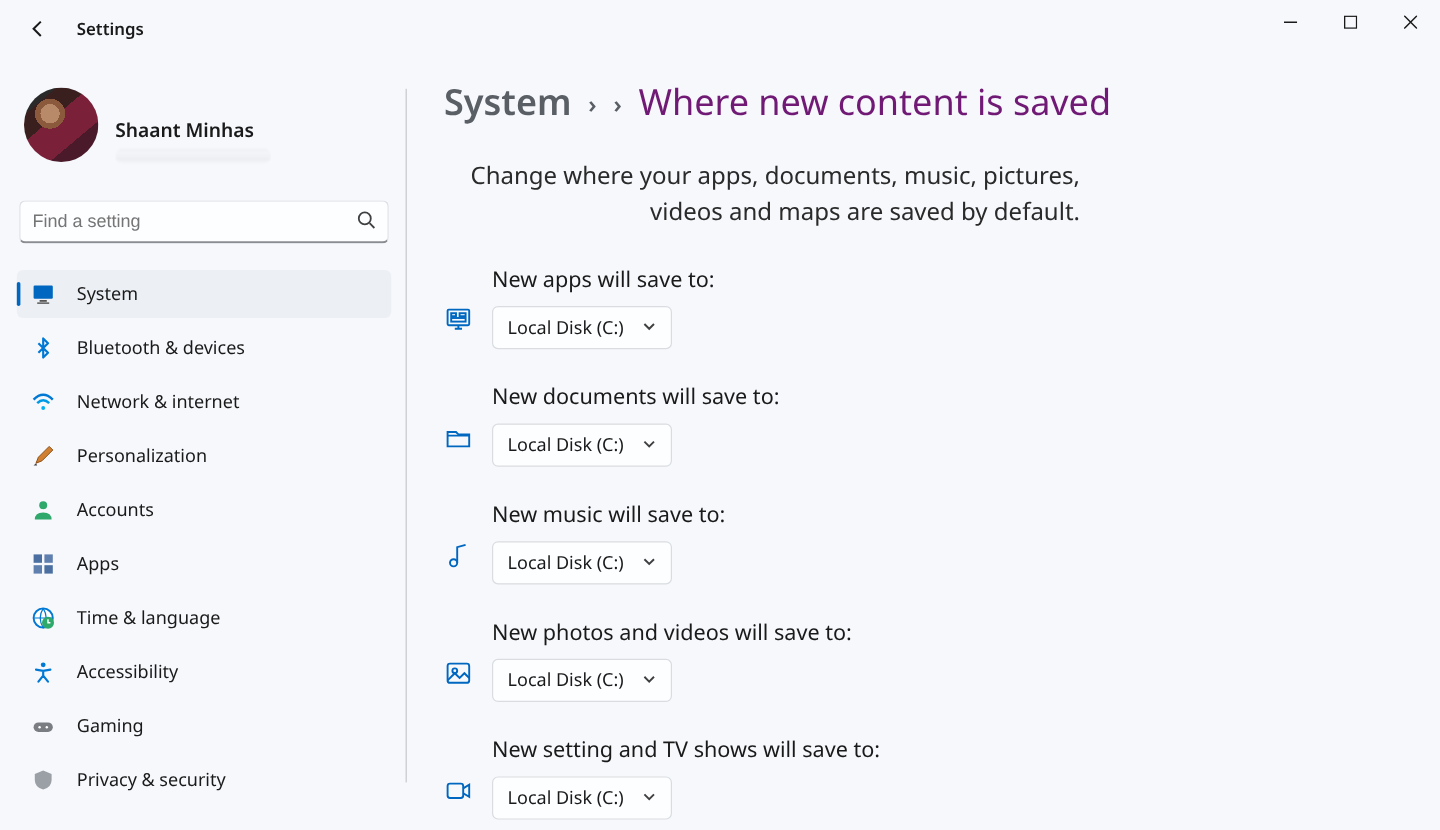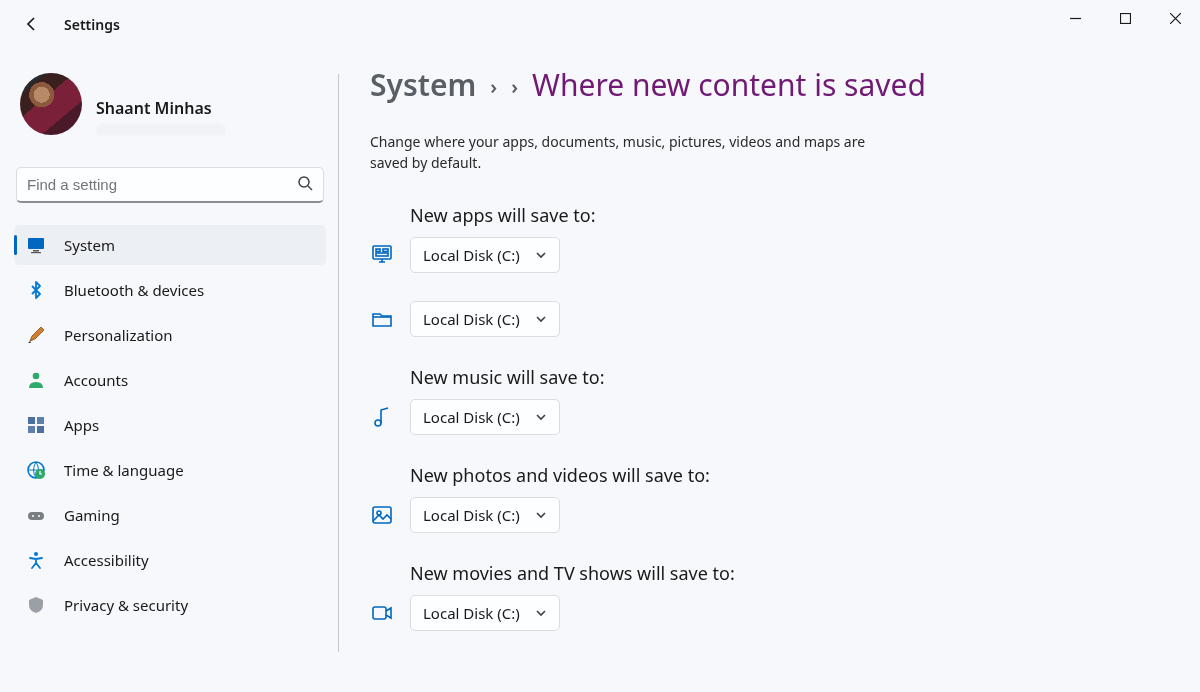--- a/index.html
+++ b/index.html
@@ -146,36 +146,37 @@
     cursor: pointer;
     font-weight: 600;
   }
   .bc-sep { font-size: 20px; color:#5a5f66; font-weight:600; position:relative; top:-2px;}
   .bc-current {
     font-size: 30px;
     font-weight: 400;
     color: #701a75;
   }
   .description {
-    font-size: 14px;
+    font-size: 20px;
     color: #2a2a2a;
     max-width: 530px;
     line-height: 1.5;
     margin-bottom: 30px;
+    text-align: right;
   }
   .setting-row {
     margin-bottom: 28px;
   }
   .setting-label {
     font-size: 18px;
     margin-left: 40px;
     margin-bottom: 10px;
   }
   .setting-ctrl {
-    display: flex; align-items: center;
+    display: flex; 
   }
   .setting-icon {
     width: 24px; height: 24px;
     display:flex; align-items:center; justify-content:center;
     margin-right: 16px;
   }
   .setting-icon svg { width:24px; height:24px; stroke:#0067c0; stroke-width:1.6; fill:none; }
   .dropdown {
     height: 36px;
     min-width: 150px;
@@ -254,20 +255,30 @@
       <span class="ni-icon">
         <svg viewBox="0 0 20 20">
             <path d="M6 6 L14 14 L10 18 L10 2 L14 6 L6 14" stroke="#0078d4" stroke-width="1.8" fill="none" stroke-linejoin="round"></path>
           </svg>
       </span>
       <span>Bluetooth &amp; devices</span>
     </div>
     <div class="nav-item">
       <span class="ni-icon">
         <svg viewBox="0 0 20 20">
+            <path d="M2 8 Q10 0 18 8" stroke="#0078d4" stroke-width="2" fill="none"></path>
+            <path d="M5 11 Q10 6 15 11" stroke="#0099e6" stroke-width="2" fill="none"></path>
+            <circle cx="10" cy="15" r="1.6" fill="#00b0f0"></circle>
+          </svg>
+      </span>
+      <span>Network &amp; internet</span>
+    </div>
+    <div class="nav-item">
+      <span class="ni-icon">
+        <svg viewBox="0 0 20 20">
             <path d="M4 16 L6 11 L15 2 L18 5 L9 14 Z" fill="#d08030" stroke="#8a4a10" stroke-width="0.8"></path>
             <path d="M4 16 L2 18 L5 18 Z" fill="#404040"></path>
           </svg>
       </span>
       <span>Personalization</span>
     </div>
     <div class="nav-item">
       <span class="ni-icon">
         <svg viewBox="0 0 20 20">
             <circle cx="10" cy="6" r="3.3" fill="#2ea86b"></circle>
@@ -294,35 +305,35 @@
             <path d="M10 2 Q15 10 10 18 Q5 10 10 2 M2 10 H18" stroke="#0078d4" stroke-width="1" fill="none"></path>
             <circle cx="14" cy="14" r="5" fill="#2ea86b"></circle>
             <path d="M14 11 V14 H16" stroke="#fff" stroke-width="1.2" fill="none"></path>
           </svg>
       </span>
       <span>Time &amp; language</span>
     </div>
     <div class="nav-item">
       <span class="ni-icon">
         <svg viewBox="0 0 20 20">
+            <circle cx="10" cy="4" r="2" fill="#0078d4"></circle>
+            <path d="M4 8 L10 9 L16 8 M10 9 V13 M10 13 L6 18 M10 13 L14 18" stroke="#0078d4" stroke-width="1.8" fill="none" stroke-linecap="round"></path>
+          </svg>
+      </span>
+      <span>Accessibility</span>
+    </div>
+    <div class="nav-item">
+      <span class="ni-icon">
+        <svg viewBox="0 0 20 20">
             <rect x="2" y="7" width="16" height="8" rx="4" fill="#7a7d82"></rect>
             <circle cx="7" cy="11" r="1" fill="#fff"></circle>
             <circle cx="13" cy="11" r="1" fill="#fff"></circle>
           </svg>
       </span>
       <span>Gaming</span>
-    </div>
-    <div class="nav-item">
-      <span class="ni-icon">
-        <svg viewBox="0 0 20 20">
-            <circle cx="10" cy="4" r="2" fill="#0078d4"></circle>
-            <path d="M4 8 L10 9 L16 8 M10 9 V13 M10 13 L6 18 M10 13 L14 18" stroke="#0078d4" stroke-width="1.8" fill="none" stroke-linecap="round"></path>
-          </svg>
-      </span>
-      <span>Accessibility</span>
     </div>
     <div class="nav-item">
       <span class="ni-icon">
         <svg viewBox="0 0 20 20">
             <path d="M10 2 L17 5 V10 Q17 16 10 18 Q3 16 3 10 V5 Z" fill="#9aa0a6"></path>
           </svg>
       </span>
       <span>Privacy &amp; security</span>
     </div>
   </div>
@@ -355,20 +366,21 @@
       <div class="dropdown">
         <span>Local Disk (C:)</span>
         <span class="chev"><svg viewBox="0 0 12 12">
               <path d="M2 4 L6 8 L10 4"></path>
             </svg></span>
       </div>
     </div>
   </div>
 
   <div class="setting-row">
+    <div class="setting-label">New documents will save to:</div>
     <div class="setting-ctrl">
       <span class="setting-icon">
         <svg viewBox="0 0 24 24">
             <path d="M3 7 V19 H21 V9 H12 L10 7 Z"></path>
             <path d="M3 10 H21"></path>
           </svg>
       </span>
       <div class="dropdown">
         <span>Local Disk (C:)</span>
         <span class="chev"><svg viewBox="0 0 12 12">
@@ -409,21 +421,21 @@
       <div class="dropdown">
         <span>Local Disk (C:)</span>
         <span class="chev"><svg viewBox="0 0 12 12">
               <path d="M2 4 L6 8 L10 4"></path>
             </svg></span>
       </div>
     </div>
   </div>
 
   <div class="setting-row">
-    <div class="setting-label">New movies and TV shows will save to:</div>
+    <div class="setting-label">New setting and TV shows will save to:</div>
     <div class="setting-ctrl">
       <span class="setting-icon">
         <svg viewBox="0 0 24 24">
             <rect x="3" y="6" width="13" height="12" rx="2"></rect>
             <path d="M16 10 L21 7 V17 L16 14"></path>
           </svg>
       </span>
       <div class="dropdown">
         <span>Local Disk (C:)</span>
         <span class="chev"><svg viewBox="0 0 12 12">

